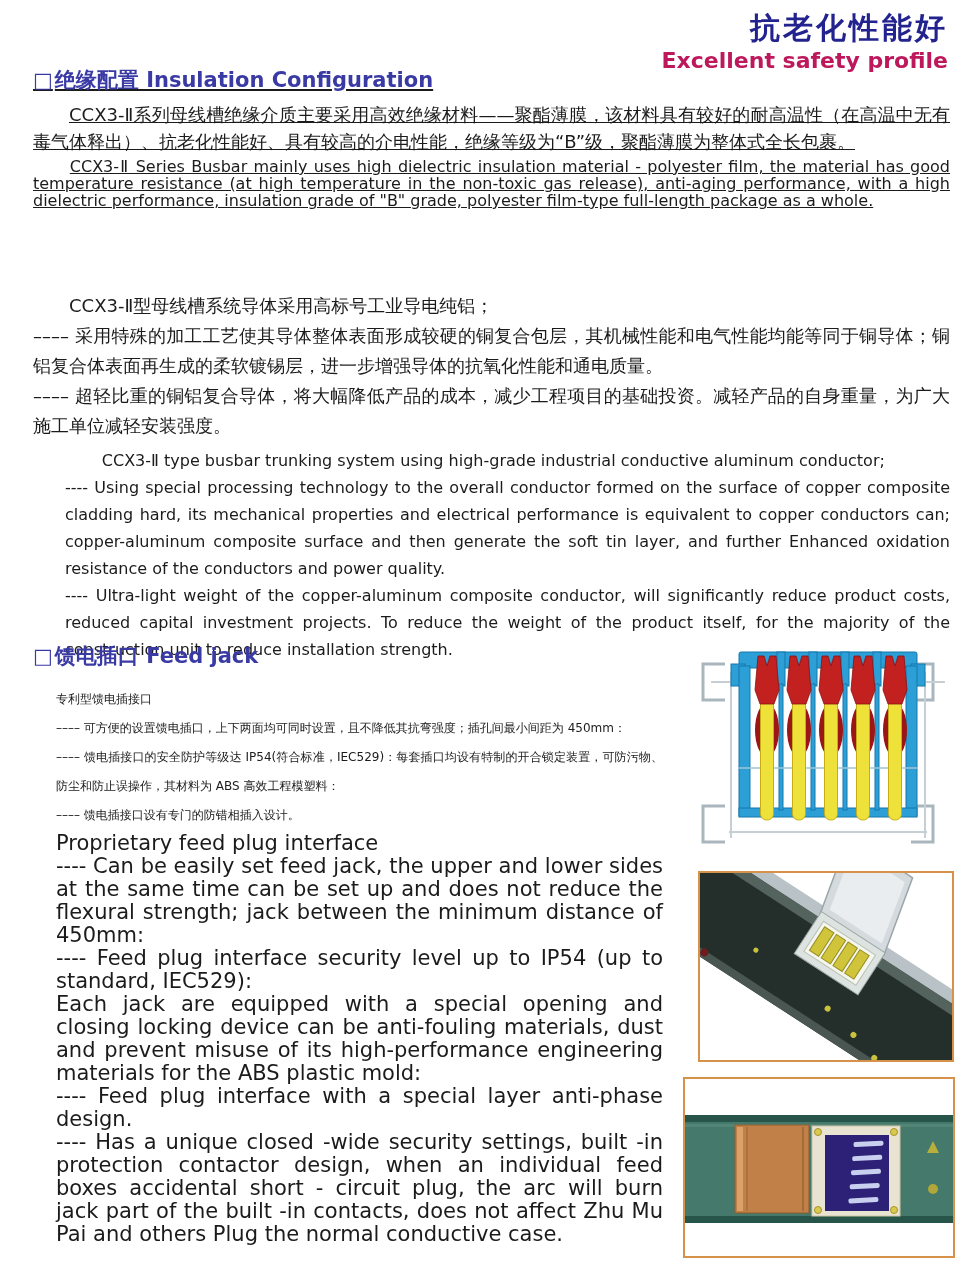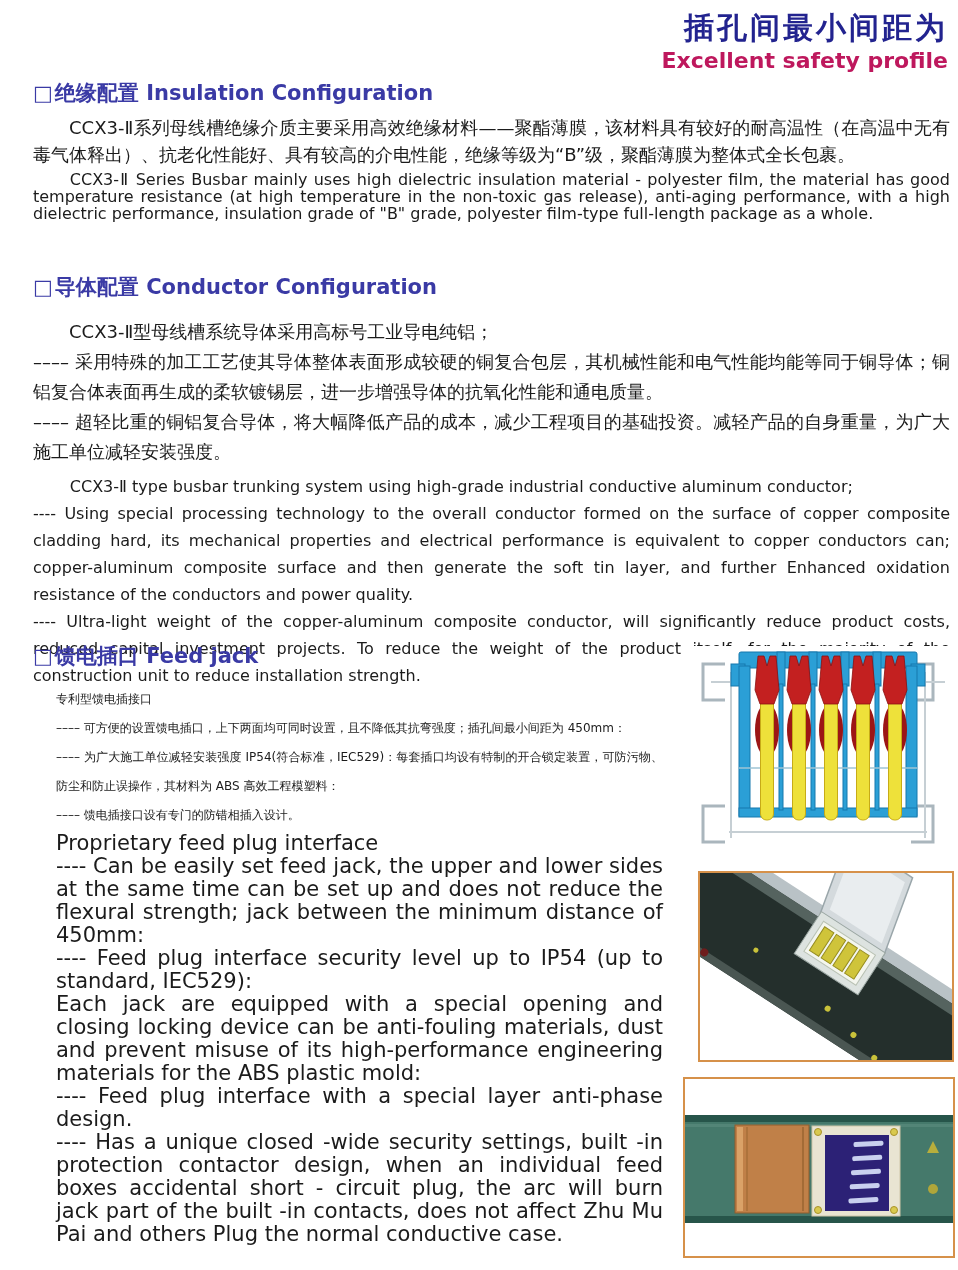--- a/index.html
+++ b/index.html
@@ -41,51 +41,50 @@
   #fig-diagram { left:681px; top:646px; width:274px; height:212px; }
   #fig-photo1 { left:698px; top:871px; width:256px; height:191px; border:2px solid #d6914a; box-sizing:border-box; }
   #fig-photo2 { left:683px; top:1077px; width:272px; height:181px; border:2px solid #d6914a; box-sizing:border-box; }
 </style>
 </head>
 <body>
 
 <div class="page">
 
   <div class="hdr">
-    <div class="hdr-cn">插孔间最小间距为</div>
+    <div class="hdr-cn">抗老化性能好</div>
     <div class="hdr-en">Excellent safety profile</div>
   </div>
 
-  <div class="sec" style="top:80px;">
+  <div class="sec" style="top:67px;text-decoration:underline;">
     <h2 class="sec-heading"><span class="marker">□</span><span>绝缘配置 Insulation Configuration</span></h2>
     <p class="p-cn ind-cn" style="margin-top:8px;">CCX3-Ⅱ系列母线槽绝缘介质主要采用高效绝缘材料——聚酯薄膜，该材料具有较好的耐高温性（在高温中无有毒气体释出）、抗老化性能好、具有较高的介电性能，绝缘等级为“B”级，聚酯薄膜为整体式全长包裹。</p>
     <p class="p-en ind-en" style="margin-top:3px;">CCX3-Ⅱ Series Busbar mainly uses high dielectric insulation material - polyester film, the material has good temperature resistance (at high temperature in the non-toxic gas release), anti-aging performance, with a high dielectric performance, insulation grade of "B" grade, polyester film-type full-length package as a whole.</p>
   </div>
 
   <div class="sec sec2" style="top:274px;">
-    <h2 class="sec-heading"><span class="marker">□</span><span>导体配置 Conductor Configuration</span></h2>
     <div style="margin-top:17px;">
       <p class="p-cn ind-cn">CCX3-Ⅱ型母线槽系统导体采用高标号工业导电纯铝；</p>
       <p class="p-cn">–––– 采用特殊的加工工艺使其导体整体表面形成较硬的铜复合包层，其机械性能和电气性能均能等同于铜导体；铜铝复合体表面再生成的柔软镀锡层，进一步增强导体的抗氧化性能和通电质量。</p>
       <p class="p-cn">–––– 超轻比重的铜铝复合导体，将大幅降低产品的成本，减少工程项目的基础投资。减轻产品的自身重量，为广大施工单位减轻安装强度。</p>
     </div>
-    <div style="margin-top:6px;">
+    <div style="margin-top:6px;margin-left:32px;">
       <p class="p-en ind-en">CCX3-Ⅱ type busbar trunking system using high-grade industrial conductive aluminum conductor;</p>
       <p class="p-en">---- Using special processing technology to the overall conductor formed on the surface of copper composite cladding hard, its mechanical properties and electrical performance is equivalent to copper conductors can; copper-aluminum composite surface and then generate the soft tin layer, and further Enhanced oxidation resistance of the conductors and power quality.</p>
       <p class="p-en">---- Ultra-light weight of the copper-aluminum composite conductor, will significantly reduce product costs, reduced capital investment projects. To reduce the weight of the product itself, for the majority of the construction unit to reduce installation strength.</p>
     </div>
   </div>
 
   <div class="fj-col">
     <h2 class="sec-heading"><span class="marker">□</span><span>馈电插口 Feed jack</span></h2>
     <div class="fj-text">
       <div class="fj-cn-block">
         <p class="p-cn">专利型馈电插接口</p>
         <p class="p-cn">–––– 可方便的设置馈电插口，上下两面均可同时设置，且不降低其抗弯强度；插孔间最小间距为 450mm：</p>
-        <p class="p-cn">–––– 为广大施工单位减轻安装强度 IP54(符合标准，IEC529)：每套插口均设有特制的开合锁定装置，可防污物、防尘和防止误操作，其材料为 ABS 高效工程模塑料：</p>
+        <p class="p-cn">–––– 馈电插接口的安全防护等级达 IP54(符合标准，IEC529)：每套插口均设有特制的开合锁定装置，可防污物、防尘和防止误操作，其材料为 ABS 高效工程模塑料：</p>
         <p class="p-cn">–––– 馈电插接口设有专门的防错相插入设计。</p>
       </div>
       <div class="fj-en-block">
         <p class="p-en">Proprietary feed plug interface</p>
         <p class="p-en">---- Can be easily set feed jack, the upper and lower sides at the same time can be set up and does not reduce the flexural strength; jack between the minimum distance of 450mm:</p>
         <p class="p-en">---- Feed plug interface security level up to IP54  (up to standard, IEC529):</p>
         <p class="p-en">Each jack are equipped with a special opening and closing locking device can be anti-fouling materials, dust and prevent misuse of its high-performance engineering materials for the ABS plastic mold:</p>
         <p class="p-en">---- Feed plug interface with a special layer anti-phase design.</p>
         <p class="p-en">---- Has a unique closed -wide security settings, built -in protection contactor design, when an individual feed boxes accidental short - circuit plug, the arc will burn jack part of the built -in contacts, does not affect Zhu Mu Pai and others Plug the normal conductive case.</p>
       </div>

